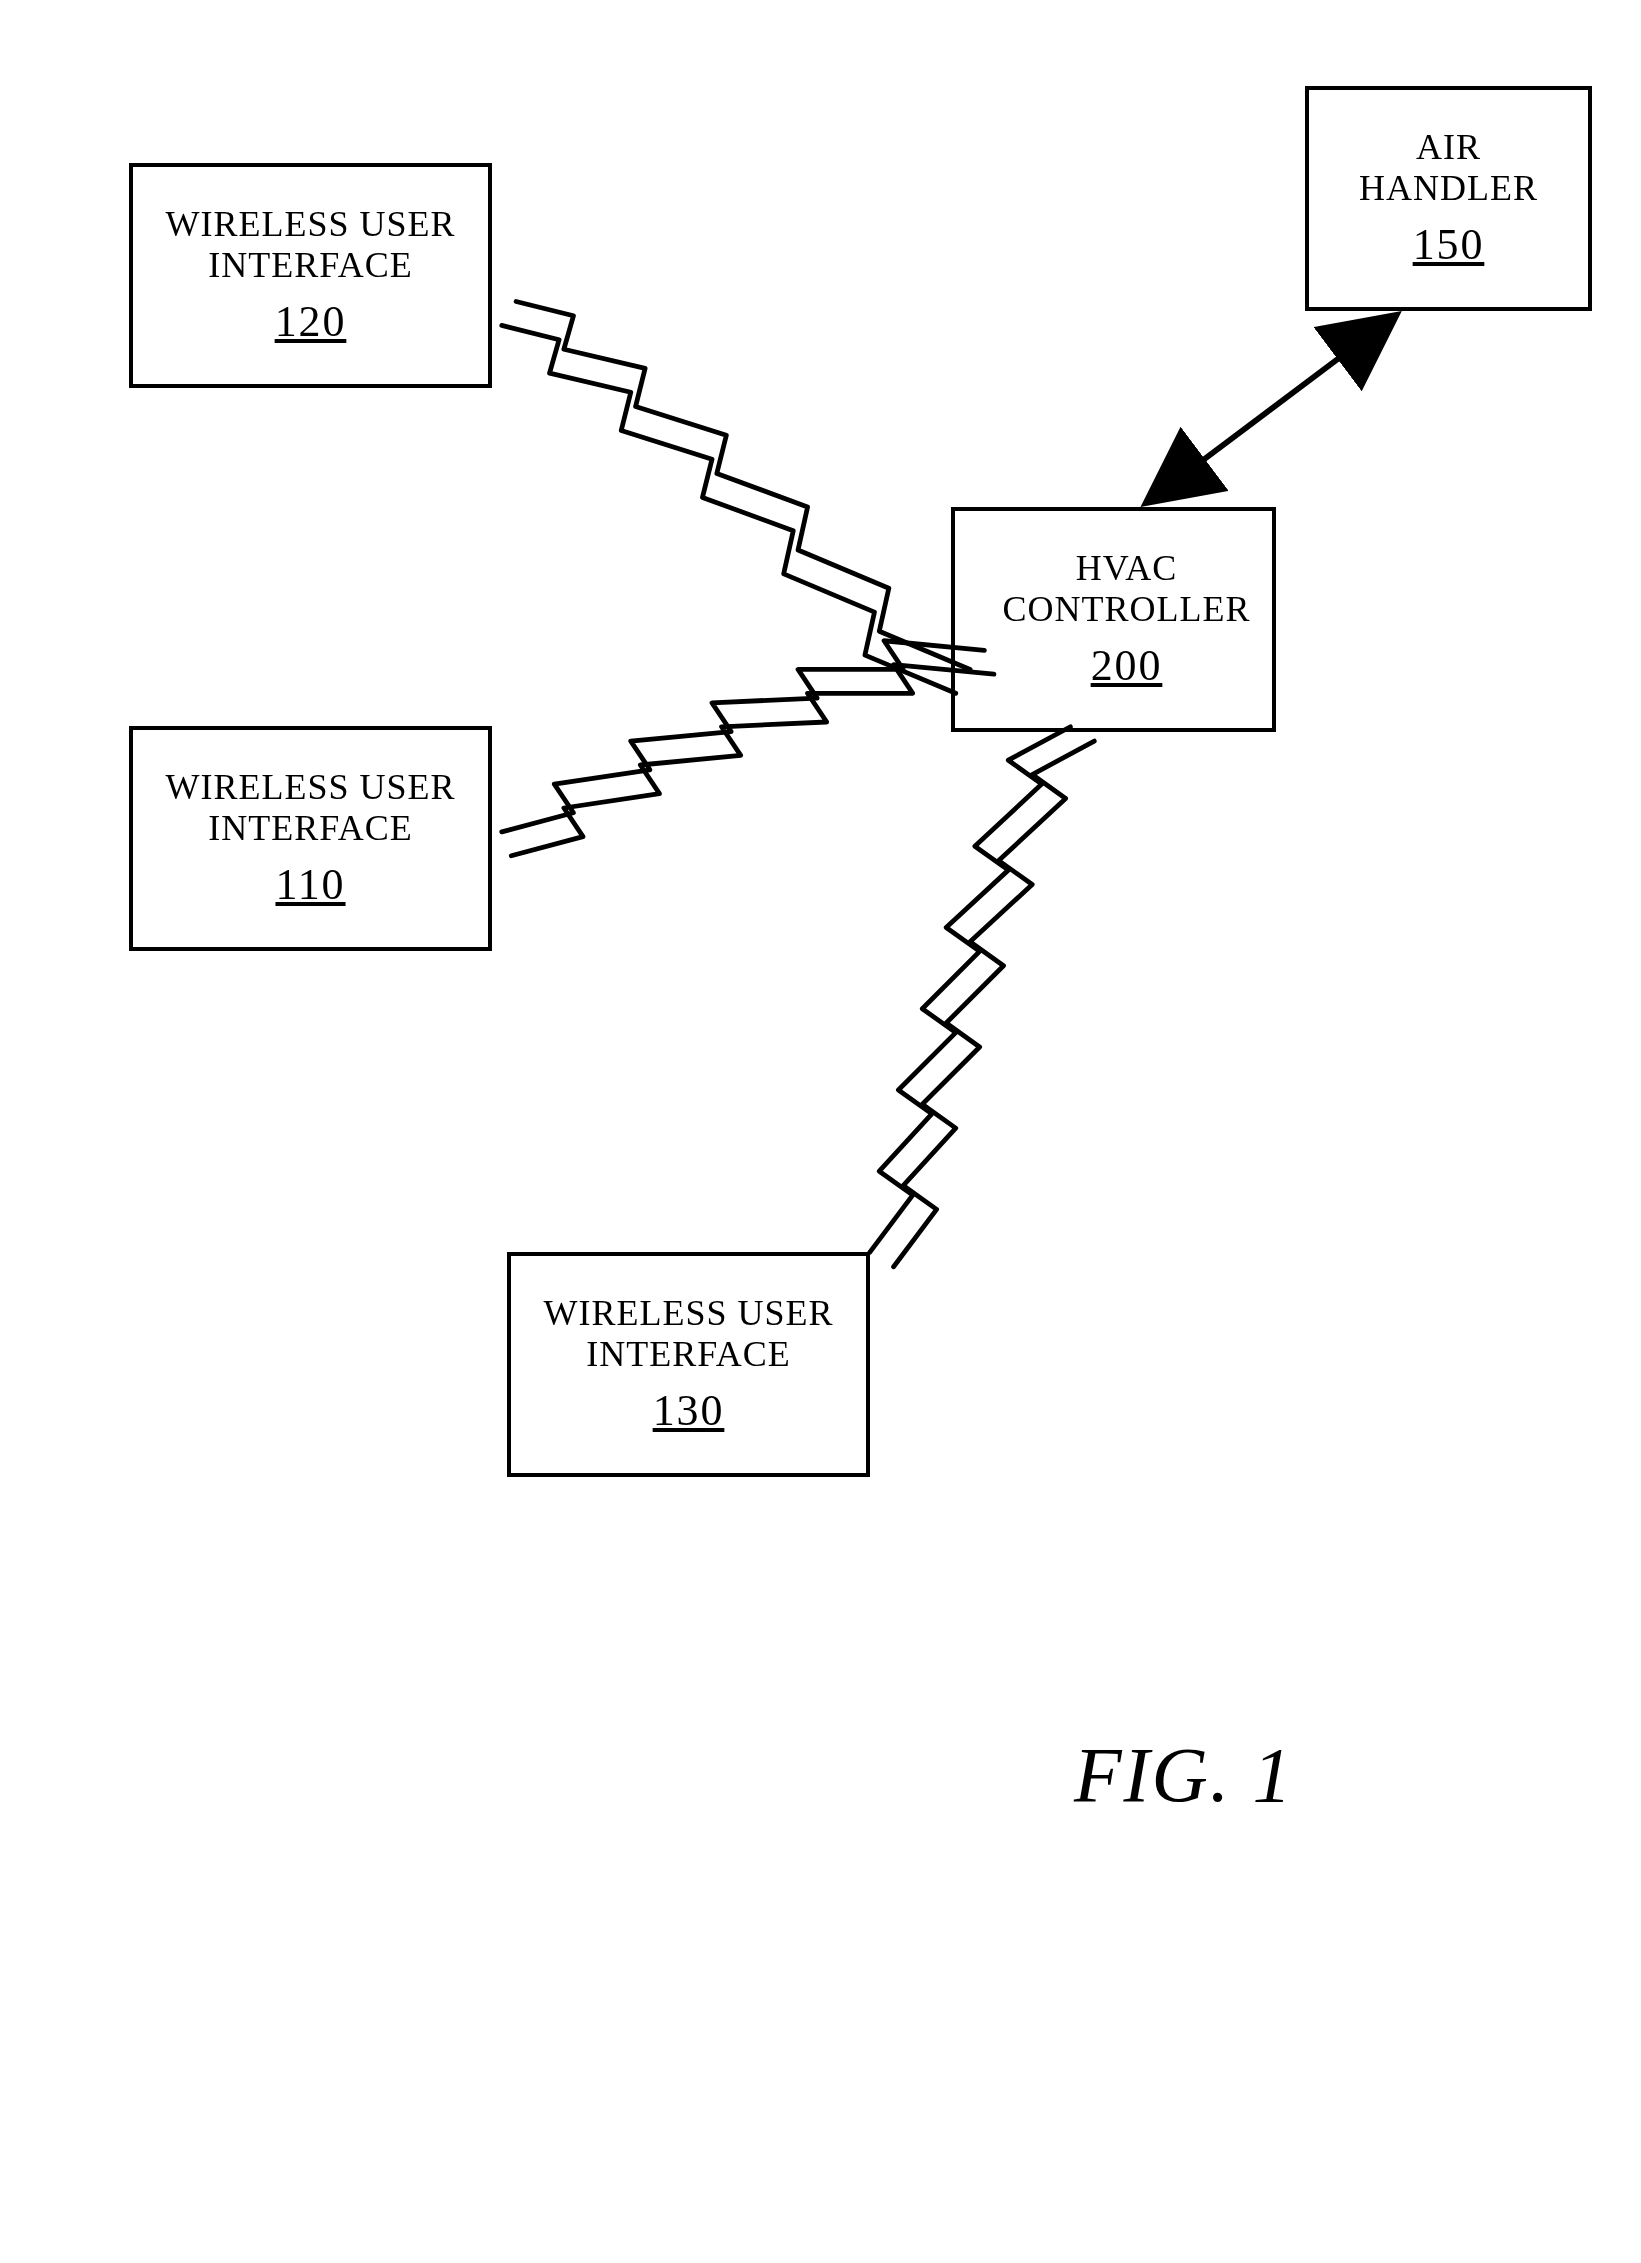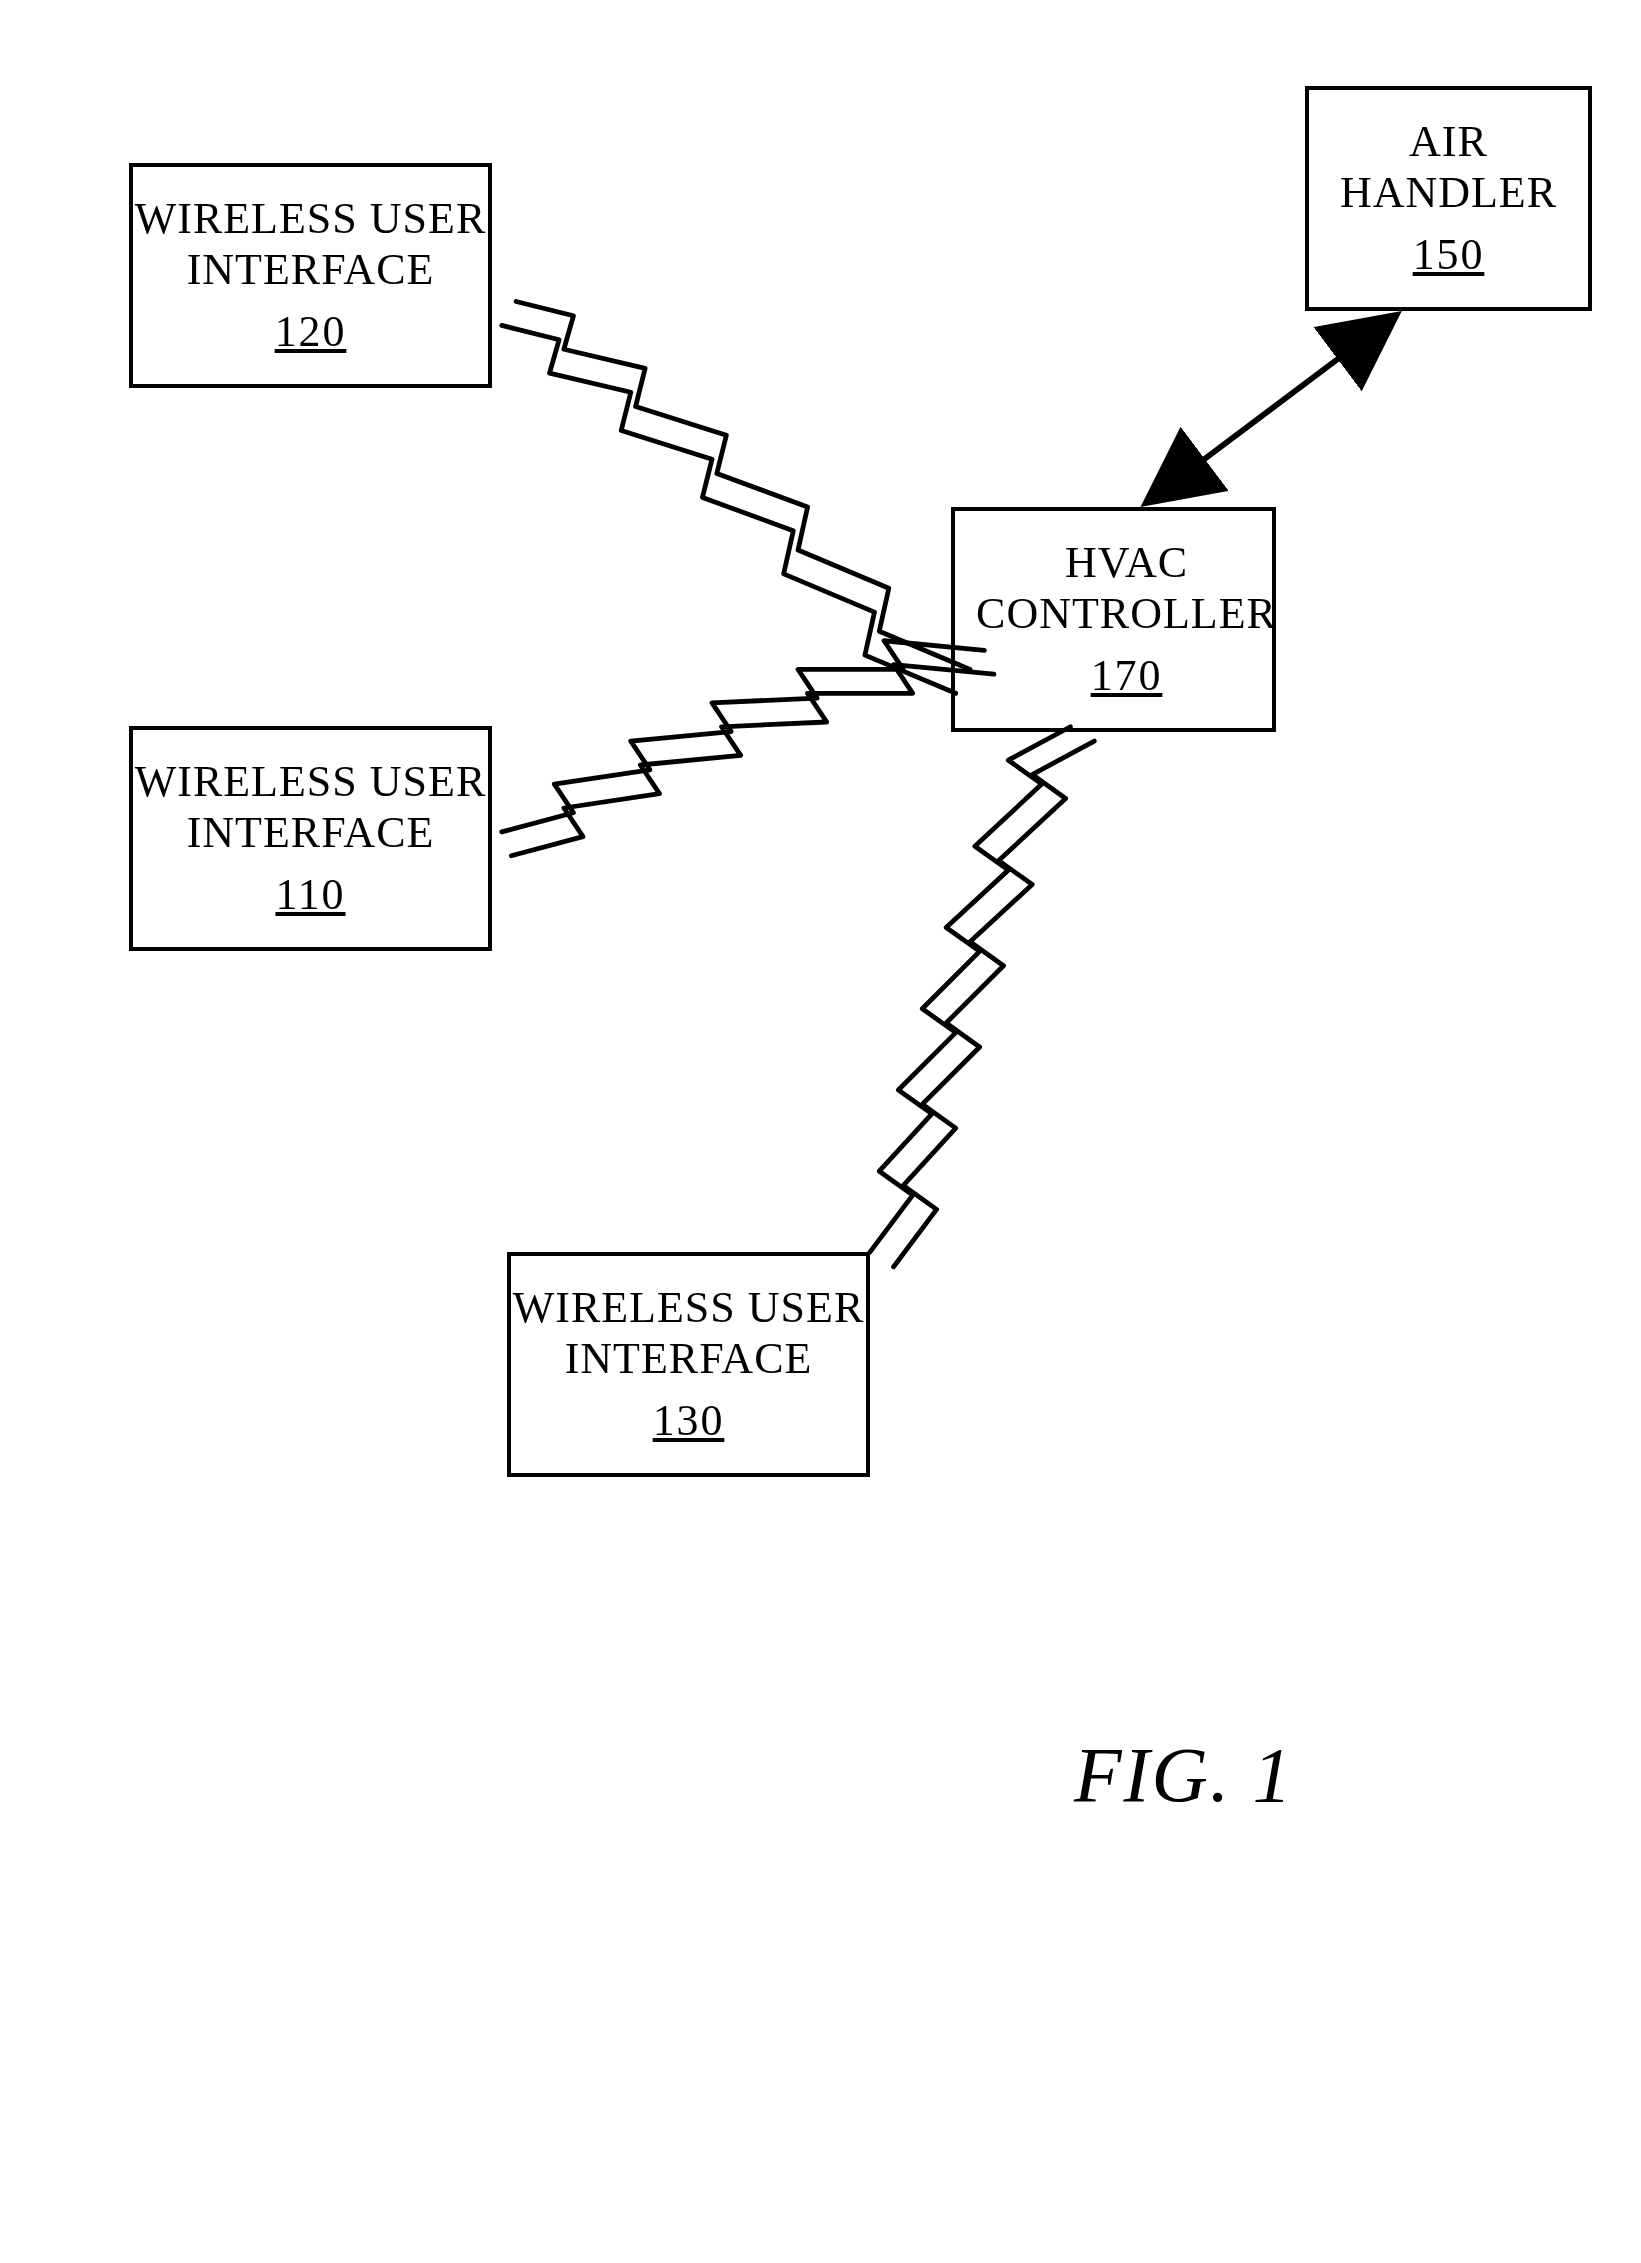--- a/index.html
+++ b/index.html
@@ -21,21 +21,21 @@
     border: 4.8px solid #000;
     background: #fff;
     display: flex;
     flex-direction: column;
     align-items: center;
     justify-content: center;
     box-sizing: border-box;
     text-align: center;
   }
   .box-label {
-    font-size: 44px;
+    font-size: 36px;
     letter-spacing: 1px;
     line-height: 1.15;
     font-family: Liberation Serif, serif;
   }
   .box-ref {
     font-size: 44px;
     letter-spacing: 1.9px;
     text-decoration: underline;
     margin-top: 10px;
   }
@@ -69,21 +69,21 @@
     <div class="box-ref">110</div>
   </div>
 
   <div class="box" style="left:507px; top:1252px; width:363px; height:225px;">
     <div class="box-label">WIRELESS USER<br>INTERFACE</div>
     <div class="box-ref">130</div>
   </div>
 
   <div class="box" style="left:951px; top:507px; width:325px; height:225px;padding-left:26px;">
     <div class="box-label">HVAC<br>CONTROLLER</div>
-    <div class="box-ref">170</div>
+    <div class="box-ref">200</div>
   </div>
 
   <div class="box" style="left:1305px; top:86px; width:287px; height:225px;">
     <div class="box-label">AIR<br>HANDLER</div>
     <div class="box-ref">150</div>
   </div>
 
   <div class="fig-label" style="left:1074px; top:1730px;">FIG.  1</div>
 
   <svg class="overlay" viewBox="0 0 1717 2368">

